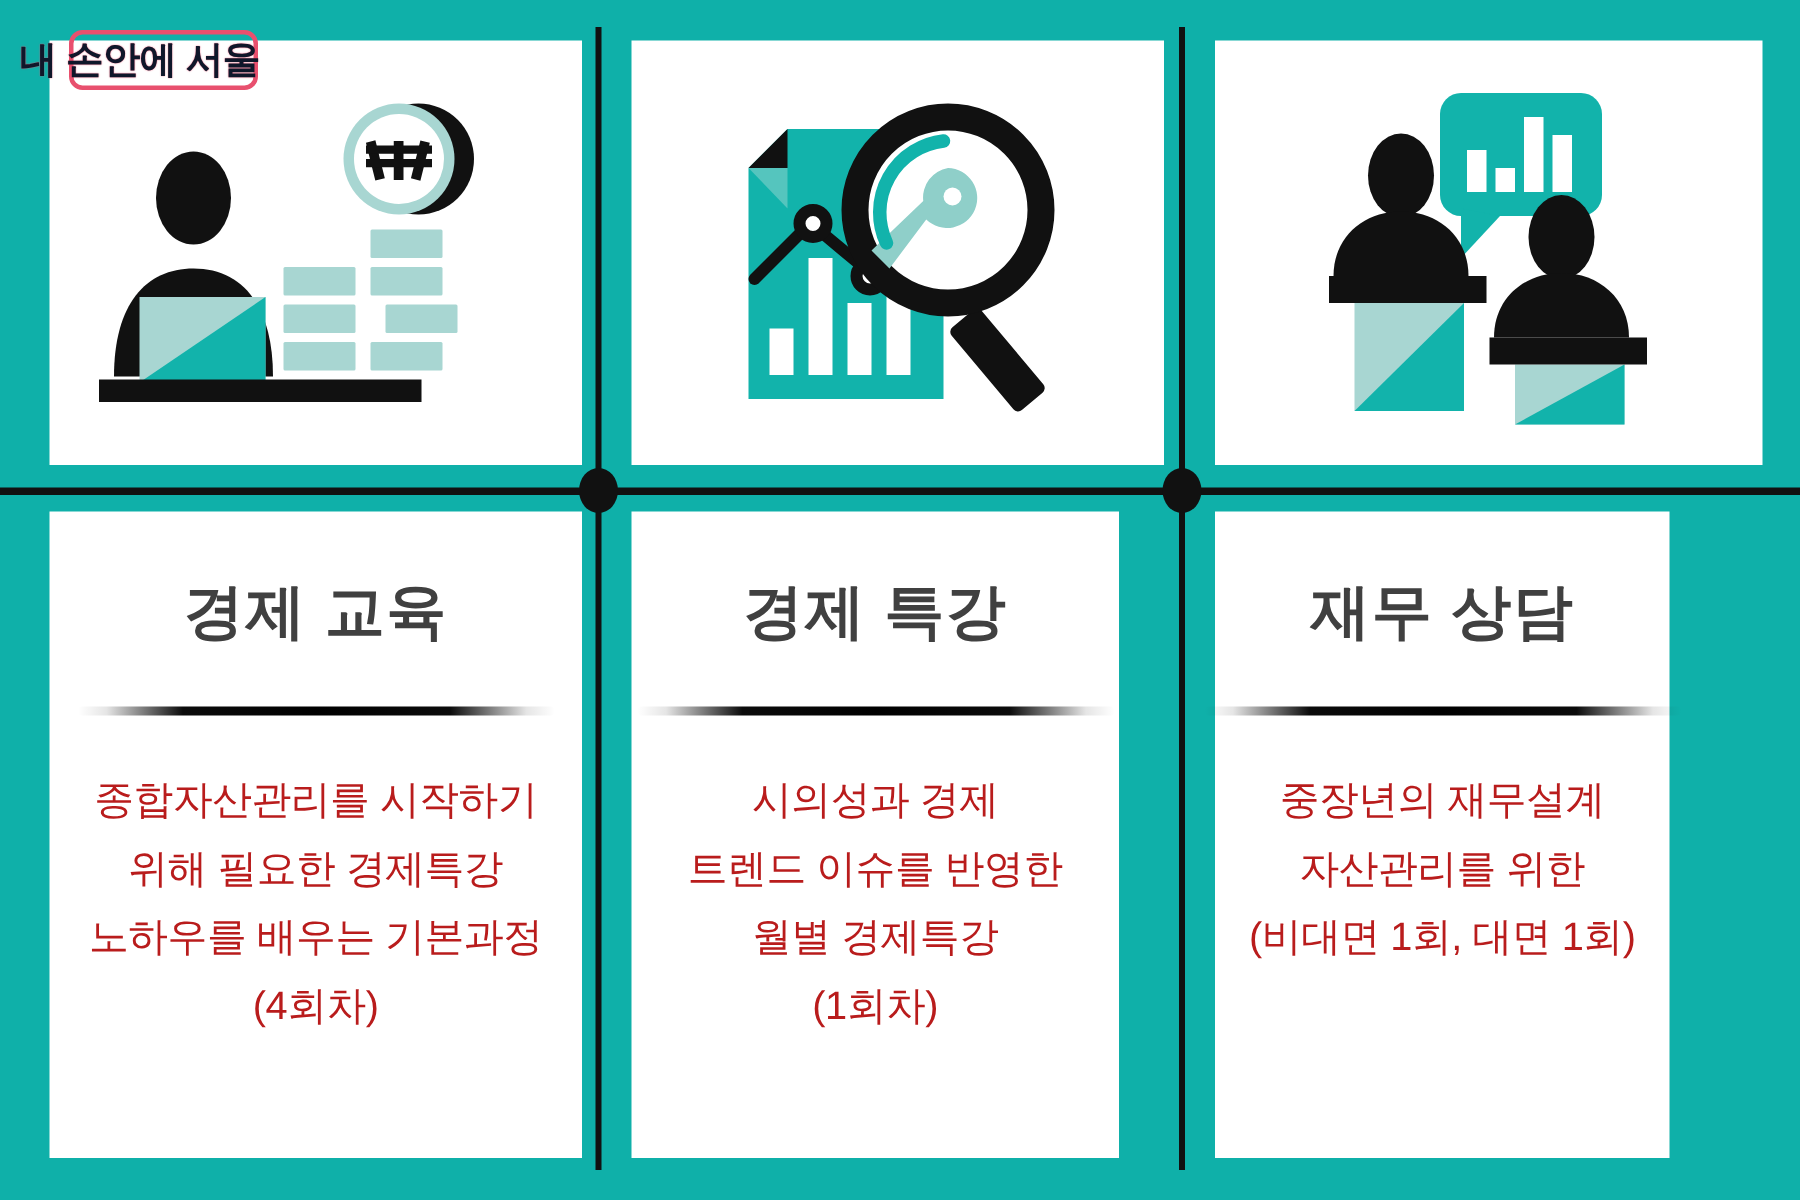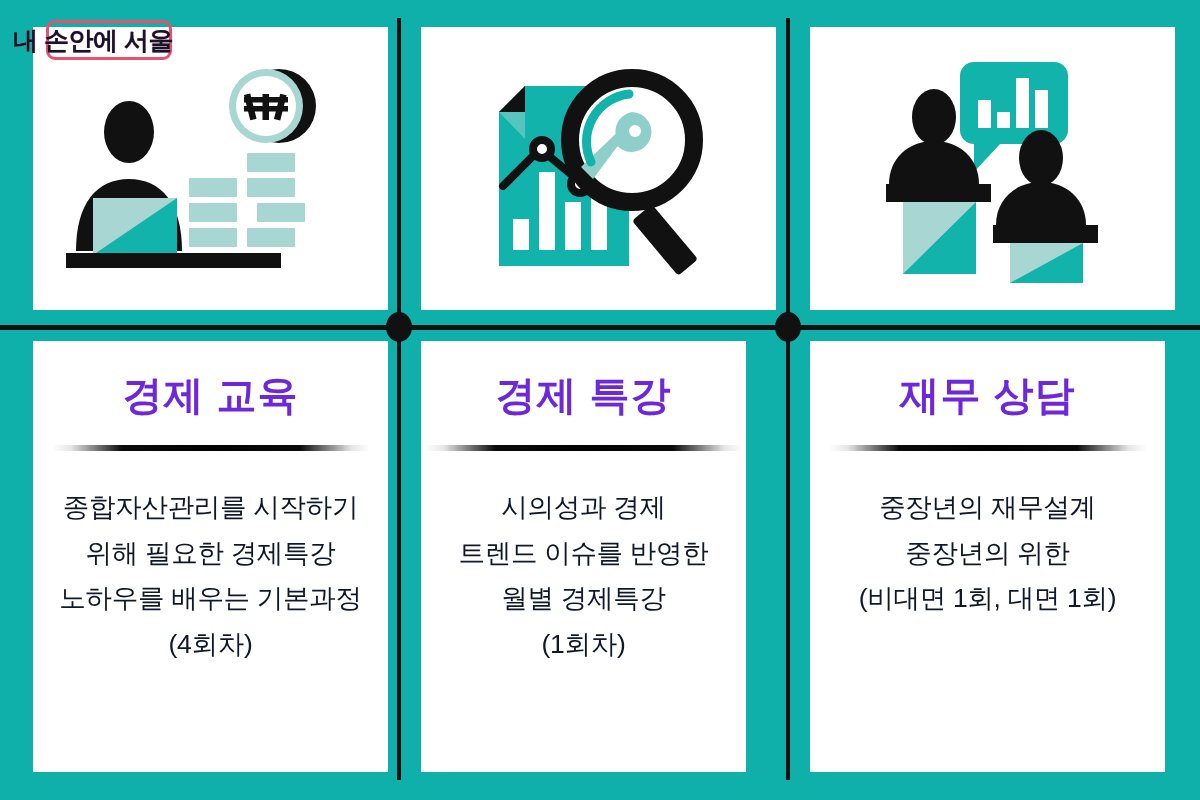--- a/index.html
+++ b/index.html
@@ -52,53 +52,53 @@
   .card{position:absolute;background:#ffffff;z-index:10;}
 
   .top-card{top:27px;height:283px;}
   .top-card.c1{left:33px;width:355px;}
   .top-card.c2{left:421px;width:355px;}
   .top-card.c3{left:810px;width:365px;}
 
   .bot-card{top:341px;height:431px;}
   .bot-card.c1{left:33px;width:355px;}
   .bot-card.c2{left:421px;width:325px;}
-  .bot-card.c3{left:810px;width:355px;}
+  .bot-card.c3{left:810px;width:303px;}
 
   .icon-wrap{
     position:absolute;inset:0;
     display:flex;align-items:center;justify-content:center;
   }
 
   .card-body{
     position:absolute;inset:0;
     display:flex;flex-direction:column;align-items:center;
     padding-top:26px;box-sizing:border-box;
   }
   .card-title{
-    font-size:40px;font-weight:bold;color:#6d28d9;
+    font-size:40px;font-weight:bold;color:#404040;
     letter-spacing:1px;line-height:1.25;
-    margin:3px;
+    margin:16px;
   }
   .rule{
     width:318px;height:6px;margin-top:22px;
     background:linear-gradient(to right,
       rgba(255,255,255,0) 0%,
       rgba(0,0,0,0.10) 6%,
       #0b0b0b 22%,
       #000 50%,
       #0b0b0b 78%,
       rgba(0,0,0,0.10) 94%,
       rgba(255,255,255,0) 100%);
     border-radius:3px;
   }
   .card-desc{
     margin-top:34px;
     text-align:center;
-    font-size:26.5px;line-height:1.72;color:#0f172a;
+    font-size:26.5px;line-height:1.72;color:#b91c1c;
     letter-spacing:-0.3px;
     padding:0 10px;
   }
   .card-desc .ln{display:block;white-space:nowrap;}
 </style>
 </head>
 <body>
 
 <div class="stage">
 
@@ -254,19 +254,19 @@
       </div>
     </div>
   </div>
 
   <div class="card bot-card c3">
     <div class="card-body">
       <div class="card-title">재무 상담</div>
       <div class="rule"></div>
       <div class="card-desc">
         <span class="ln">중장년의 재무설계</span>
-        <span class="ln">중장년의 위한</span>
+        <span class="ln">자산관리를 위한</span>
         <span class="ln">(비대면 1회, 대면 1회)</span>
       </div>
     </div>
   </div>
 
 </div>
 
 </body></html>

